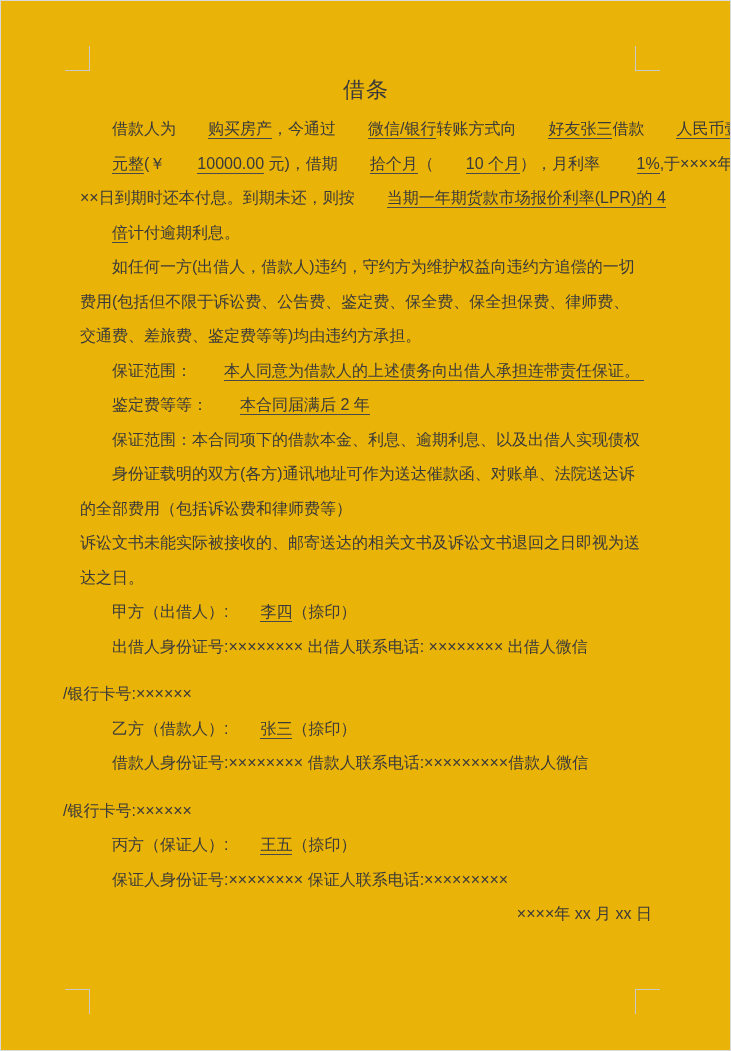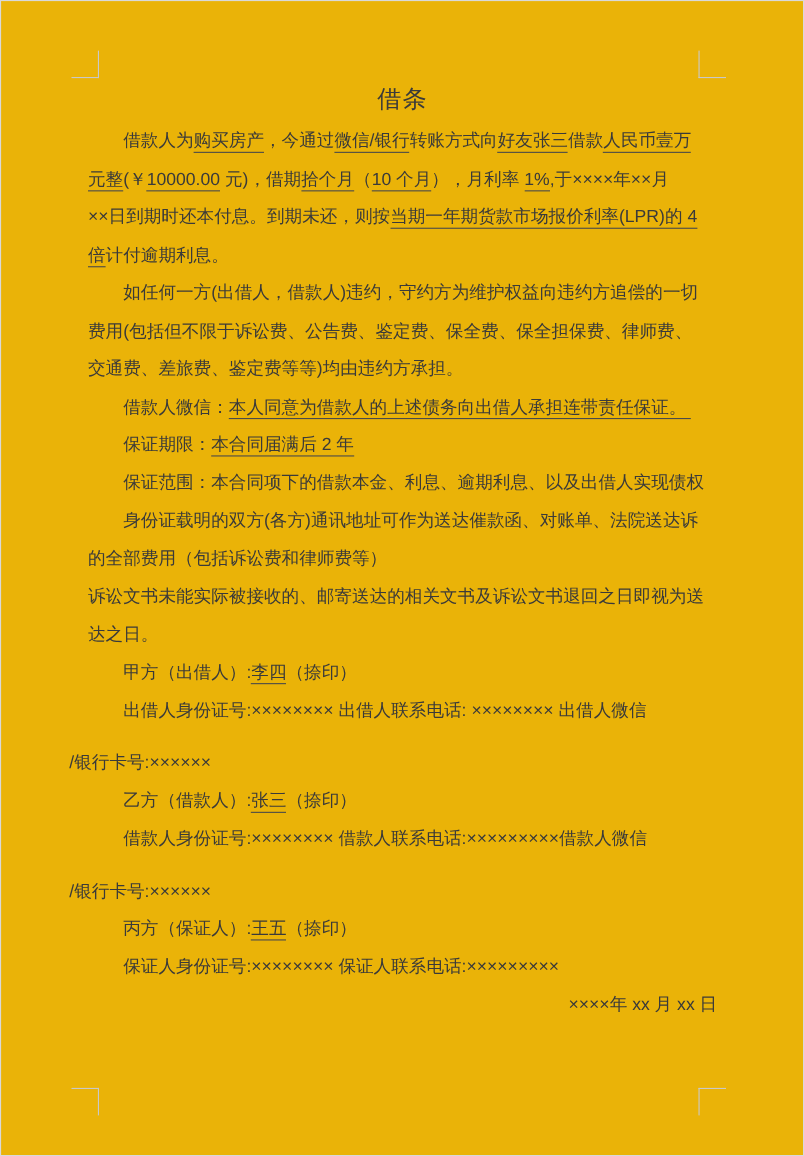--- a/index.html
+++ b/index.html
@@ -27,43 +27,43 @@
     letter-spacing:1px;
   }
   .doc-body{
     position:absolute;left:79px;top:111px;width:572px;
     font-size:16px;line-height:34.5px;
   }
   .line{white-space:pre;}
   .line.indent{text-indent:2em;}
   .line.hang{margin-left:-17px;margin-top:13px;}
   .line.right{text-align:right;}
-  .u{border-bottom:1px solid #4a4a4a;padding-bottom:1px;}
+  .u{border-bottom:1px solid #4a4a4a;padding-bottom:1px;margin-left:32px;}
 </style>
 </head>
 <body>
 
 <div class="page">
   <div class="mark tl"></div>
   <div class="mark tr"></div>
   <div class="mark bl"></div>
   <div class="mark br"></div>
 
   <div class="doc-title">借条</div>
 
   <div class="doc-body" style="color: rgb(58, 58, 58);">
       <div class="line indent"><span>借款人为</span><span class="u">购买房产</span><span>，今通过</span><span class="u">微信/银行</span><span>转账方式向</span><span class="u">好友张三</span><span>借款</span><span class="u">人民币壹万</span></div>
       <div class="line"><span class="u">元整</span><span>(￥</span><span class="u">10000.00</span><span> 元)，借期</span><span class="u">拾个月</span><span>（</span><span class="u">10 个月</span><span>），月利率 </span><span class="u">1%</span><span>,于××××年××月</span></div>
       <div class="line"><span>××日到期时还本付息。到期未还，则按</span><span class="u">当期一年期货款市场报价利率(LPR)的 4</span></div>
       <div class="line"><span class="u">倍</span><span>计付逾期利息。</span></div>
       <div class="line indent"><span>如任何一方(出借人，借款人)违约，守约方为维护权益向违约方追偿的一切</span></div>
       <div class="line"><span>费用(包括但不限于诉讼费、公告费、鉴定费、保全费、保全担保费、律师费、</span></div>
       <div class="line"><span>交通费、差旅费、鉴定费等等)均由违约方承担。</span></div>
-      <div class="line indent"><span>借款人微信：</span><span class="u">本人同意为借款人的上述债务向出借人承担连带责任保证。&nbsp;</span></div>
-      <div class="line indent"><span>保证期限：</span><span class="u">本合同届满后 2 年</span></div>
+      <div class="line indent"><span>保证范围：</span><span class="u">本人同意为借款人的上述债务向出借人承担连带责任保证。&nbsp;</span></div>
+      <div class="line indent"><span>鉴定费等等：</span><span class="u">本合同届满后 2 年</span></div>
       <div class="line indent"><span>保证范围：本合同项下的借款本金、利息、逾期利息、以及出借人实现债权</span></div>
       <div class="line indent"><span>身份证载明的双方(各方)通讯地址可作为送达催款函、对账单、法院送达诉</span></div>
       <div class="line"><span>的全部费用（包括诉讼费和律师费等）</span></div>
       <div class="line"><span>诉讼文书未能实际被接收的、邮寄送达的相关文书及诉讼文书退回之日即视为送</span></div>
       <div class="line"><span>达之日。</span></div>
       <div class="line indent"><span>甲方（出借人）:</span><span class="u">李四</span><span>（捺印）</span></div>
       <div class="line indent"><span>出借人身份证号:×××××××× 出借人联系电话: ×××××××× 出借人微信</span></div>
       <div class="line hang"><span>/银行卡号:××××××</span></div>
       <div class="line indent"><span>乙方（借款人）:</span><span class="u">张三</span><span>（捺印）</span></div>
       <div class="line indent"><span>借款人身份证号:×××××××× 借款人联系电话:×××××××××借款人微信</span></div>

